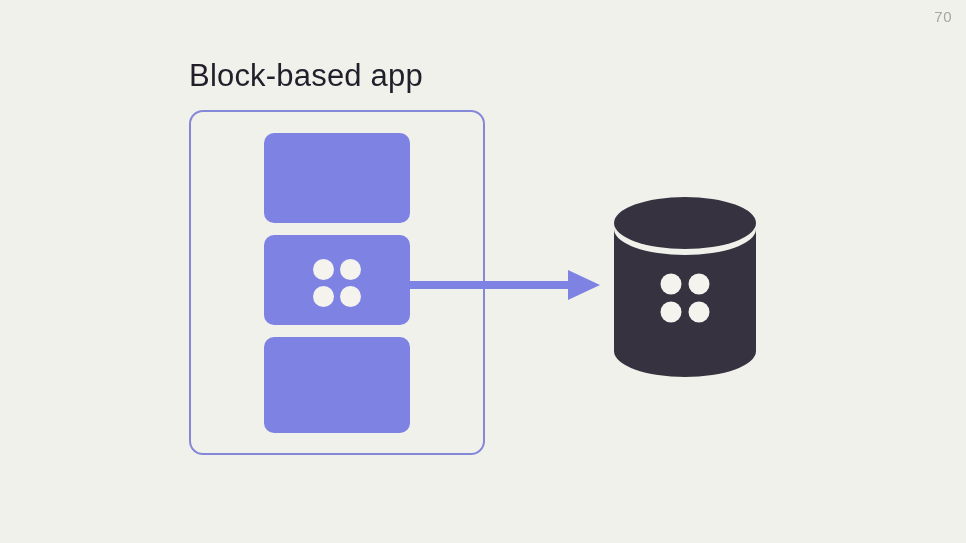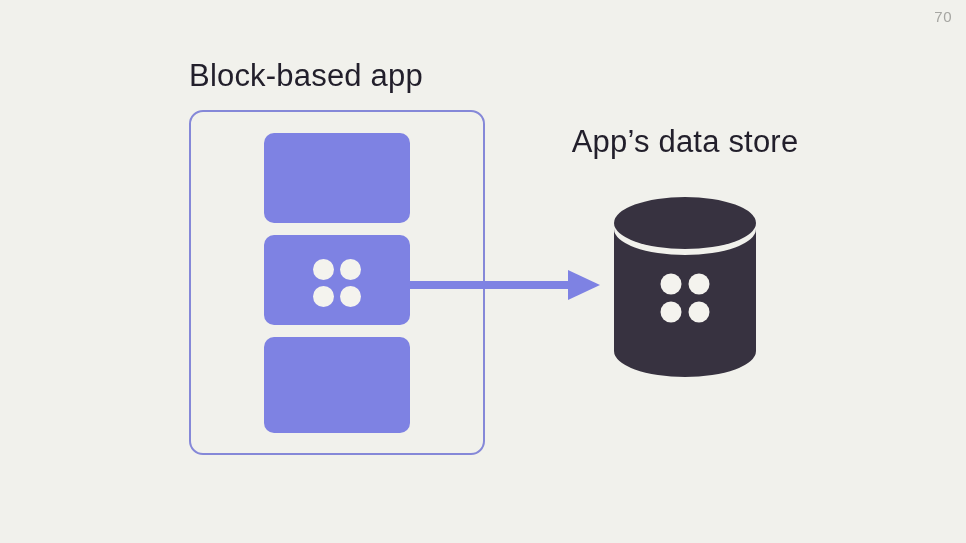--- a/index.html
+++ b/index.html
@@ -118,21 +118,20 @@
       </div>
     </div>
     <div class="app-block b3"></div>
   </div>
 
   <svg class="flow-arrow" viewBox="0 0 190 34" xmlns="http://www.w3.org/2000/svg">
     <line x1="0" y1="17" x2="162" y2="17" stroke="var(--purple, #7e82e3)" stroke-width="8"></line>
     <polygon points="158,2 190,17 158,32" fill="var(--purple, #7e82e3)"></polygon>
   </svg>
 
-  <div class="store-label">App’s data store</div>
 
   <svg class="store-cylinder" viewBox="0 0 144 183" xmlns="http://www.w3.org/2000/svg">
     <ellipse cx="72" cy="27" rx="71" ry="26" fill="var(--dark, #373240)"></ellipse>
     <path d="M 1,33 A 71 26 0 0 0 143,33 L 143,155 A 71 26 0 0 1 1,155 Z" fill="var(--dark, #373240)"></path>
     <circle cx="58" cy="88" r="10.5" fill="var(--dot, #f4f3ee)"></circle>
     <circle cx="86" cy="88" r="10.5" fill="var(--dot, #f4f3ee)"></circle>
     <circle cx="58" cy="116" r="10.5" fill="var(--dot, #f4f3ee)"></circle>
     <circle cx="86" cy="116" r="10.5" fill="var(--dot, #f4f3ee)"></circle>
   </svg>
 

